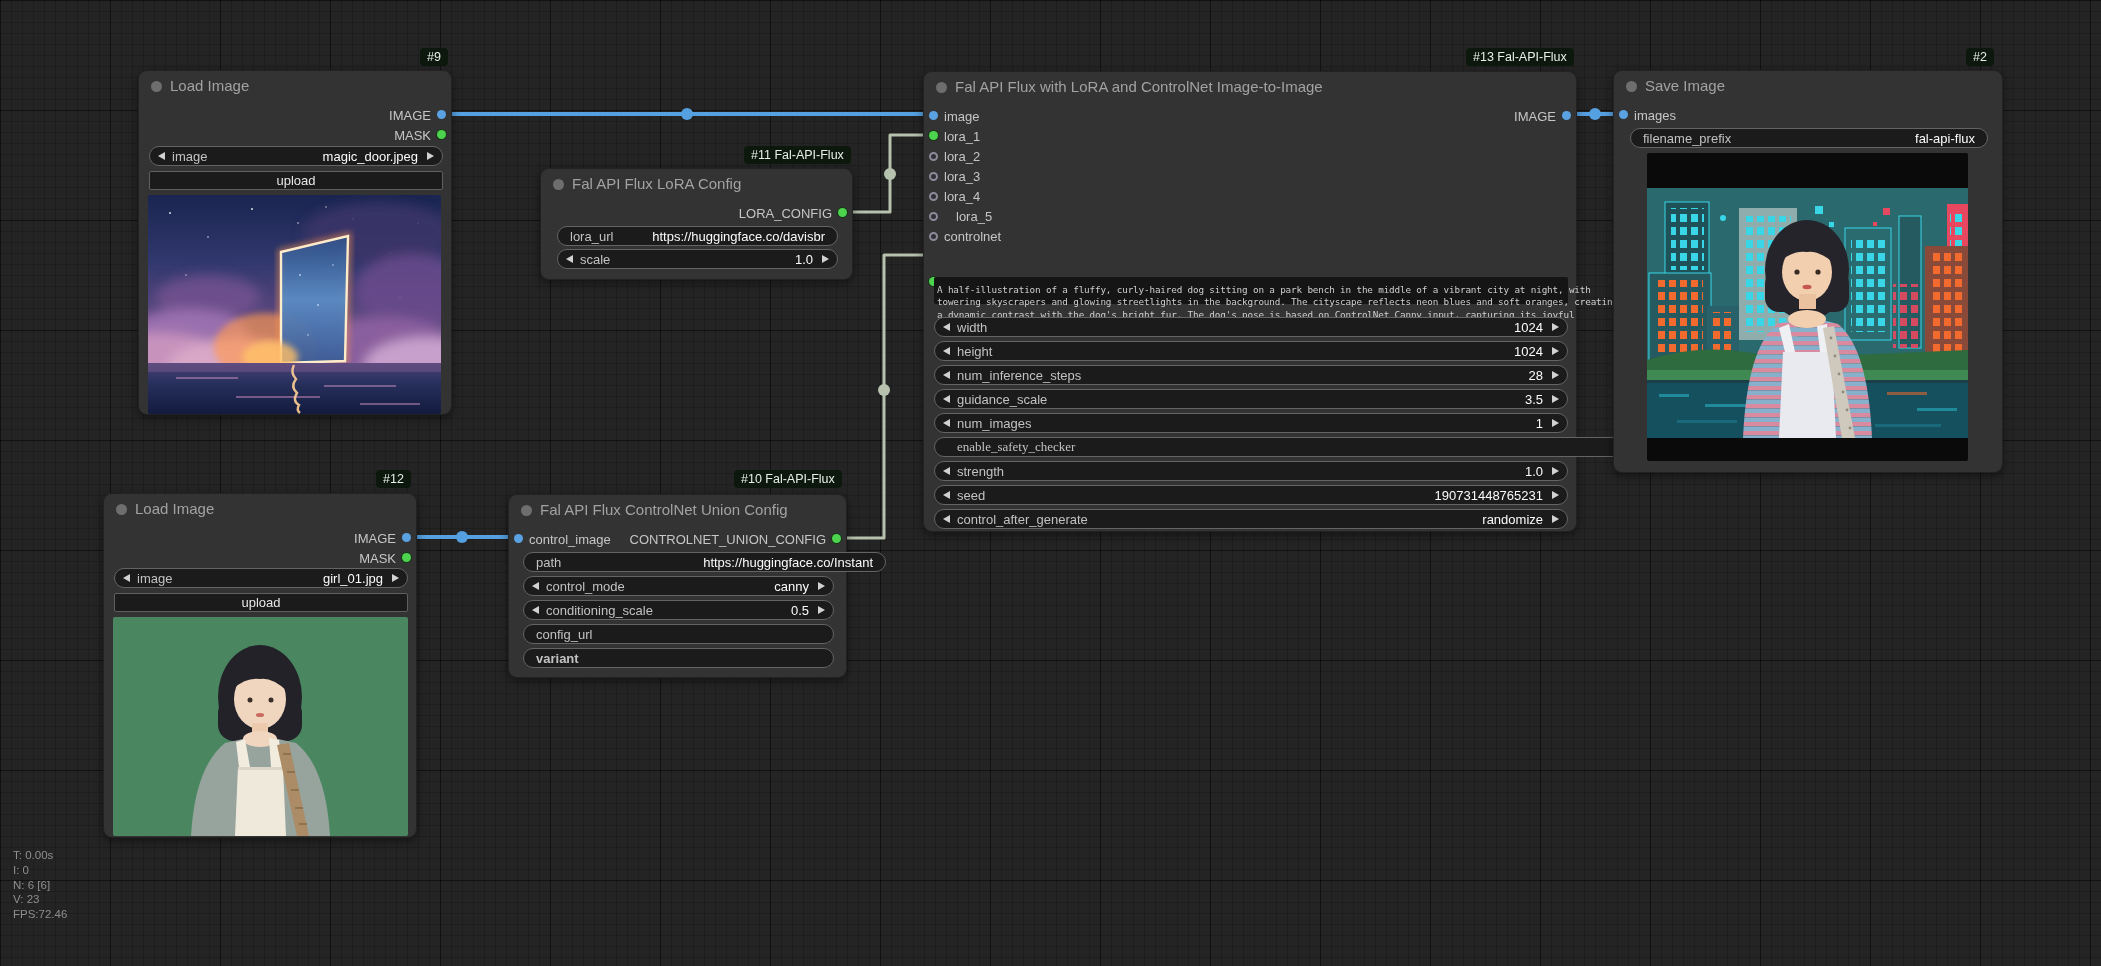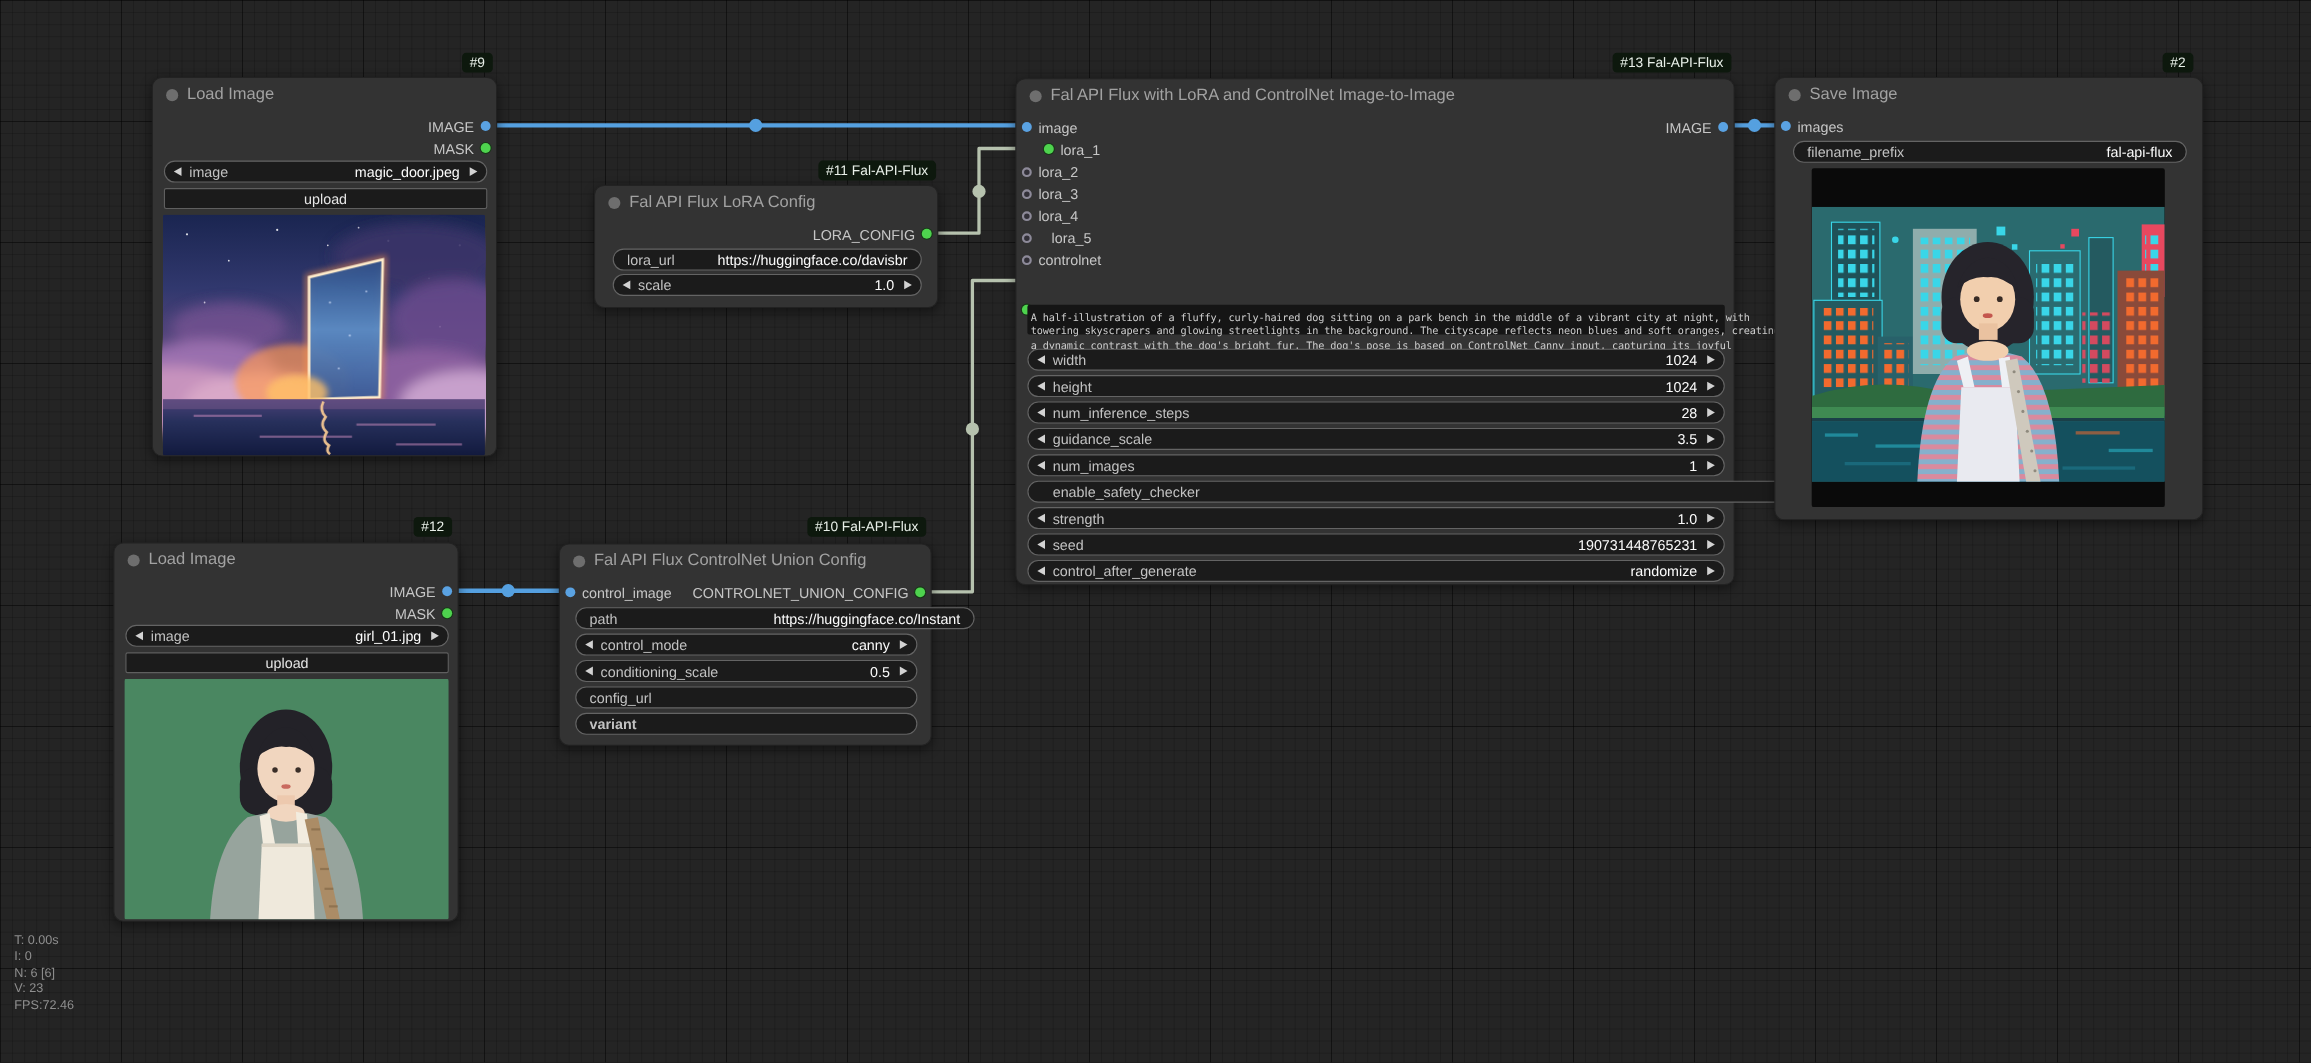--- a/index.html
+++ b/index.html
@@ -187,21 +187,21 @@
   </div>
 
   <div class="node" style="left:923px;top:71px;width:654px;height:461px;">
     <span class="tcircle"></span>
     <div class="ntitle">Fal API Flux with LoRA and ControlNet Image-to-Image</div>
 
     <div class="pin in" style="top:34px;">
       <span class="dot blue"></span>
       <span class="plabel">image</span>
     </div>
-    <div class="pin in" style="top:54px;margin-left:20px;">
+    <div class="pin in" style="top:54px;">
       <span class="dot green"></span>
       <span class="plabel">lora_1</span>
     </div>
     <div class="pin in" style="top:74px;">
       <span class="dot empty"></span>
       <span class="plabel">lora_2</span>
     </div>
     <div class="pin in" style="top:94px;">
       <span class="dot empty"></span>
       <span class="plabel">lora_3</span>
@@ -255,21 +255,21 @@
       <span class="lbl">guidance_scale</span>
       <span class="val">3.5</span>
       <span class="arrR"></span>
     </div>
     <div class="pill combo" style="left:10px;top:341px;width:634px;">
       <span class="arrL"></span>
       <span class="lbl">num_images</span>
       <span class="val">1</span>
       <span class="arrR"></span>
     </div>
-    <div class="pill toggle-row" style="left:10px;top:365px;width:754px;">
+    <div class="pill toggle-row" style="left:10px;top:365px;width:754px;font-family:Liberation Serif, serif;">
       <span class="lbl" style="margin-left:22px;">enable_safety_checker</span>
       <span class="val">true</span>
       <span class="toggle"></span>
     </div>
     <div class="pill combo" style="left:10px;top:389px;width:634px;">
       <span class="arrL"></span>
       <span class="lbl">strength</span>
       <span class="val">1.0</span>
       <span class="arrR"></span>
     </div>

